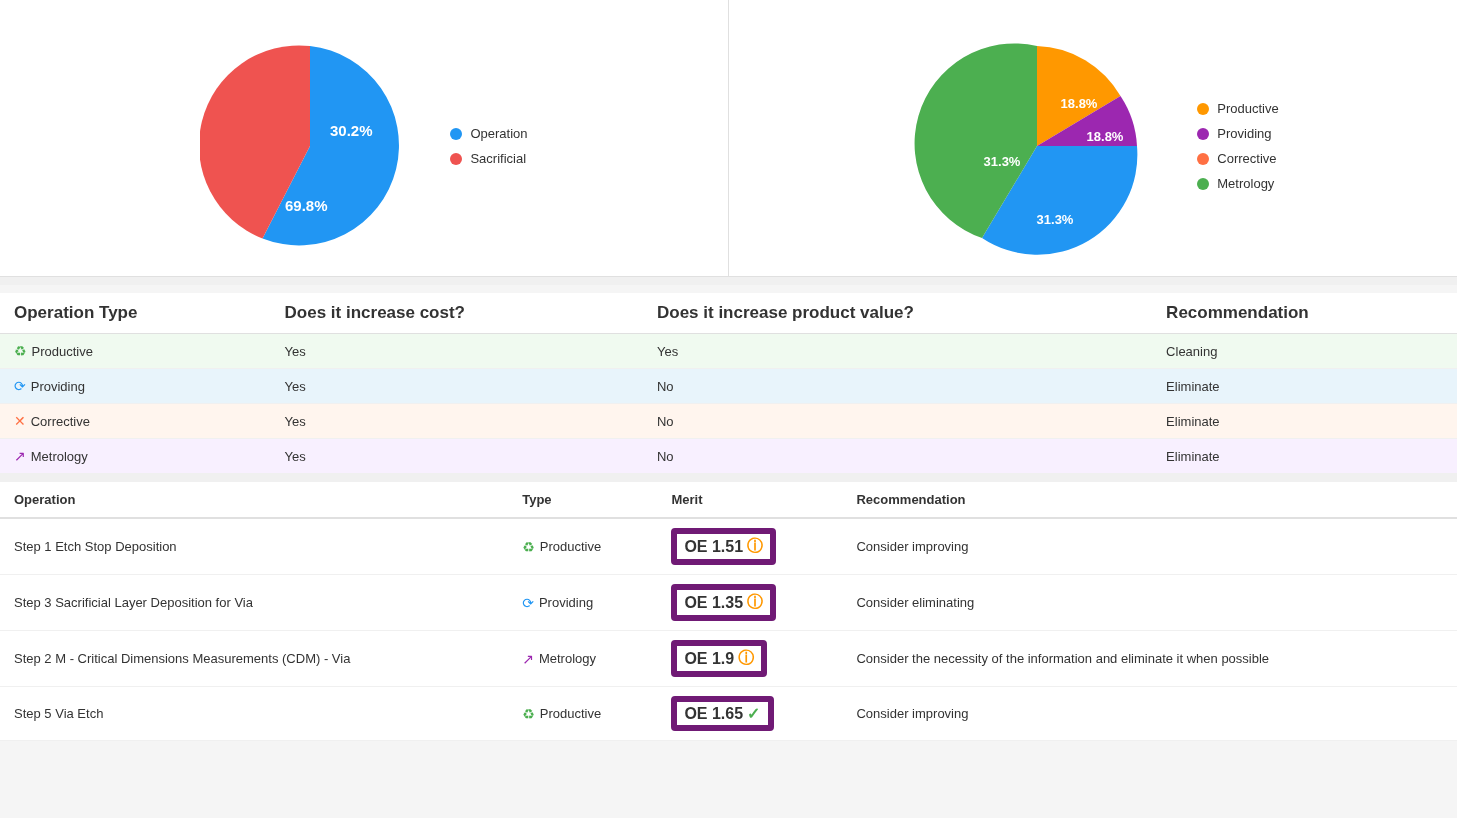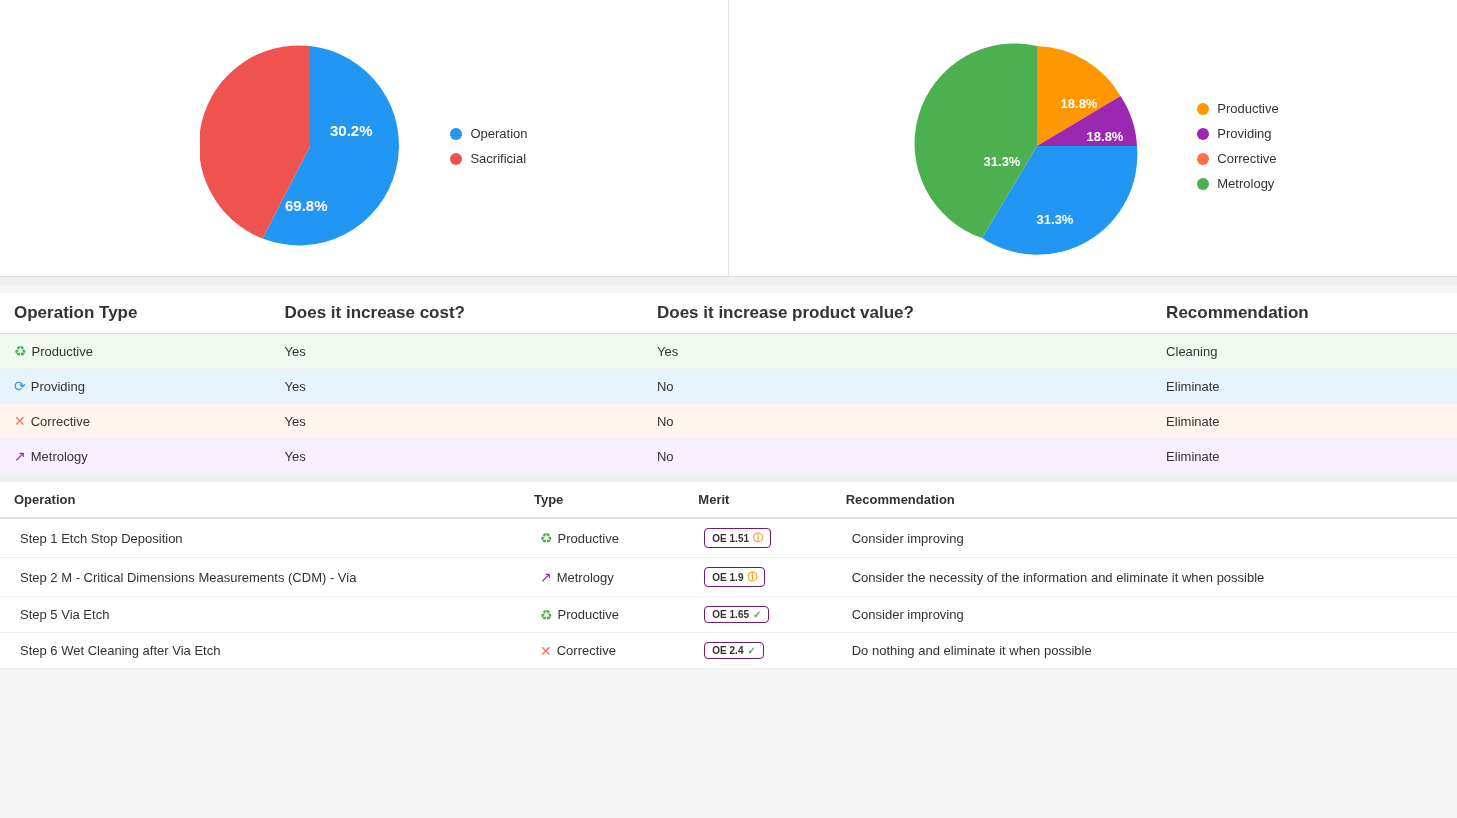--- a/index.html
+++ b/index.html
@@ -99,24 +99,24 @@
 
     .icon-productive { color: #4caf50; font-size: 14px; }
     .icon-providing  { color: #2196f3; font-size: 14px; }
     .icon-corrective { color: #ff7043; font-size: 14px; }
     .icon-metrology  { color: #9c27b0; font-size: 14px; }
 
     .merit-badge {
       display: inline-flex;
       align-items: center;
       gap: 4px;
-      border: 1px solid #701a75;
+      border: 6px solid #701a75;
       border-radius: 4px;
       padding: 2px 7px;
-      font-size: 10px;
+      font-size: 16px;
       font-weight: 600;
       background: #fff;
     }
 
     .merit-info { color: #ff9800; }
     .merit-ok   { color: #4caf50; }
 
     .section-divider {
       height: 8px;
       background: #f0f0f0;
@@ -133,21 +133,21 @@
     }
     .ops-table th {
       text-align: left;
       padding: 10px 14px;
       font-weight: 700;
       font-size: 13px;
       border-bottom: 2px solid #e0e0e0;
       background: #fff;
     }
     .ops-table td {
-      padding: 9px 20px;
+      padding: 9px 14px;
       font-size: 13px;
       border-bottom: 1px solid #f0f0f0;
       vertical-align: middle;
     }
 
     .pie-label {
       font-size: 15px;
       font-weight: bold;
       fill: white;
     }
@@ -306,20 +306,36 @@
     </td>
     <td>
       <span class="merit-badge">
         <span>OE 1.51</span>
         <span class="merit-info">ⓘ</span>
       </span>
     </td>
     <td>Consider improving</td>
   </tr>
         <tr>
+    <td>Step 3 Sacrificial Layer Deposition for Via</td>
+    <td>
+      <span class="type-badge">
+        <span class="icon-providing">⟳</span>
+        <span>Providing</span>
+      </span>
+    </td>
+    <td>
+      <span class="merit-badge">
+        <span>OE 1.35</span>
+        <span class="merit-info">ⓘ</span>
+      </span>
+    </td>
+    <td>Consider eliminating</td>
+  </tr>
+        <tr>
     <td>Step 2 M - Critical Dimensions Measurements (CDM) - Via</td>
     <td>
       <span class="type-badge">
         <span class="icon-metrology">↗</span>
         <span>Metrology</span>
       </span>
     </td>
     <td>
       <span class="merit-badge">
         <span>OE 1.9</span>
@@ -337,31 +353,15 @@
       </span>
     </td>
     <td>
       <span class="merit-badge">
         <span>OE 1.65</span>
         <span class="merit-ok">✓</span>
       </span>
     </td>
     <td>Consider improving</td>
   </tr>
-        <tr>
-    <td>Step 6 Wet Cleaning after Via Etch</td>
-    <td>
-      <span class="type-badge">
-        <span class="icon-corrective">✕</span>
-        <span>Corrective</span>
-      </span>
-    </td>
-    <td>
-      <span class="merit-badge">
-        <span>OE 2.4</span>
-        <span class="merit-ok">✓</span>
-      </span>
-    </td>
-    <td>Do nothing and eliminate it when possible</td>
-  </tr>
       </tbody>
   </table>
 </div>
 
 </body></html>

